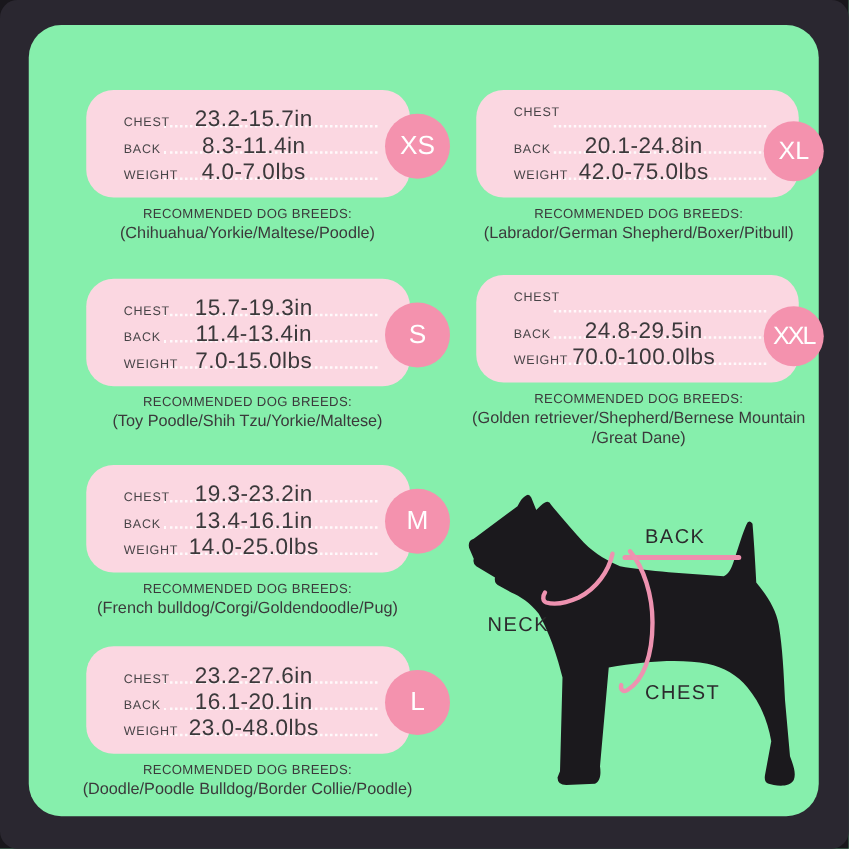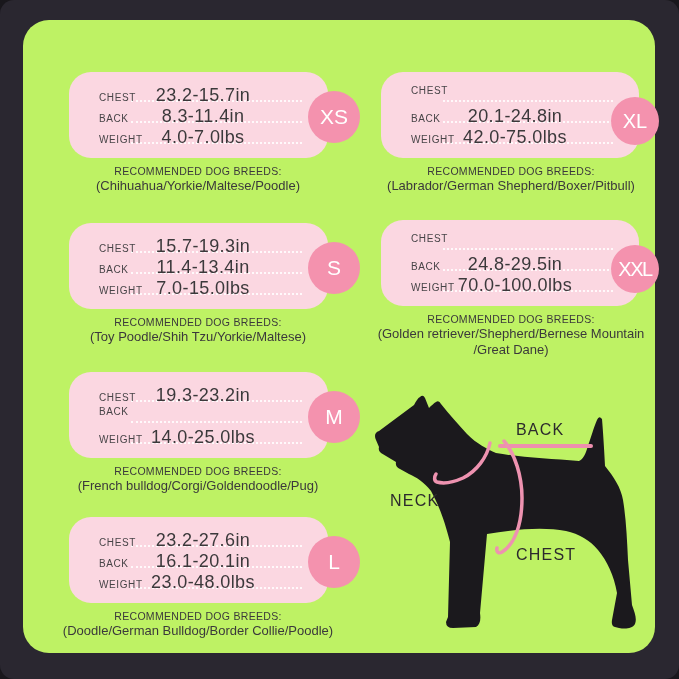--- a/index.html
+++ b/index.html
@@ -8,21 +8,21 @@
     background:#19171c;
     font-family:"Liberation Sans", sans-serif;
     position:relative;overflow:hidden;
   }
   .frame{
     position:absolute;left:0;top:0;width:679px;height:679px;
     background:#2a2730;border-radius:14px;
   }
   .panel{
     position:absolute;left:23px;top:20px;width:632px;height:633px;
-    background:#bef264;border-radius:26px;
+    background:#86efac;border-radius:26px;
   }
   .size-group{position:absolute;}
   .card{
     position:relative;
     background:#fbd7e1;border-radius:22px;
     width:259px;height:86px;
     box-sizing:border-box;padding-top:13px;
   }
   .size-group.right .card{width:258px;}
   .m-row{
@@ -128,20 +128,21 @@
 
     <div class="size-group left" style="left:46px;top:352px;">
       <div class="card">
         <div class="m-row">
           <span class="m-label">CHEST</span>
           <span class="m-value">19.3-23.2in</span>
           <span class="dots"></span>
         </div>
         <div class="m-row">
           <span class="m-label">BACK</span>
+          <span class="m-value">13.4-16.1in</span>
           <span class="dots"></span>
         </div>
         <div class="m-row">
           <span class="m-label">WEIGHT</span>
           <span class="m-value">14.0-25.0lbs</span>
           <span class="dots"></span>
         </div>
         <div class="badge single">M</div>
       </div>
       <div class="rec">
@@ -164,21 +165,21 @@
         </div>
         <div class="m-row">
           <span class="m-label">WEIGHT</span>
           <span class="m-value">23.0-48.0lbs</span>
           <span class="dots"></span>
         </div>
         <div class="badge single">L</div>
       </div>
       <div class="rec">
         <div class="rec-h">RECOMMENDED DOG BREEDS:</div>
-        <div class="rec-b">(Doodle/German Bulldog/Border Collie/Poodle)</div>
+        <div class="rec-b">(Doodle/Poodle Bulldog/Border Collie/Poodle)</div>
       </div>
     </div>
 
     <div class="size-group right" style="left:358px;top:52px;">
       <div class="card">
         <div class="m-row">
           <span class="m-label">CHEST</span>
           <span class="dots"></span>
         </div>
         <div class="m-row">

